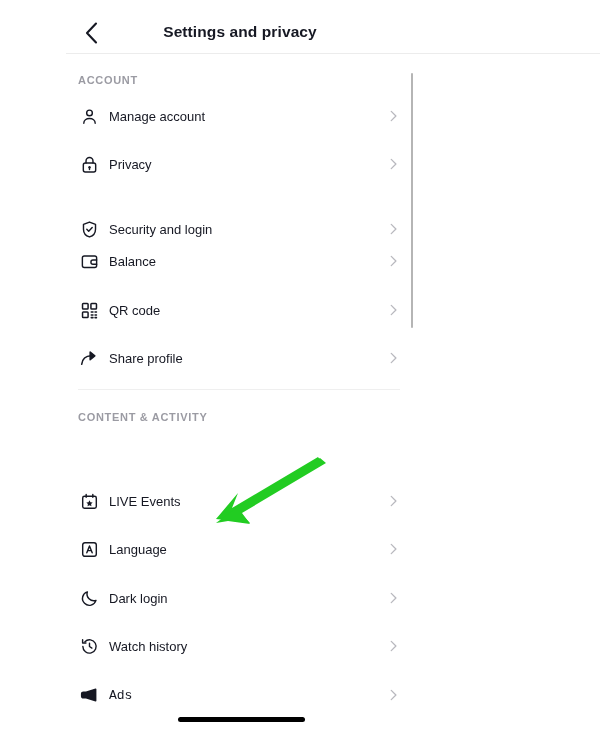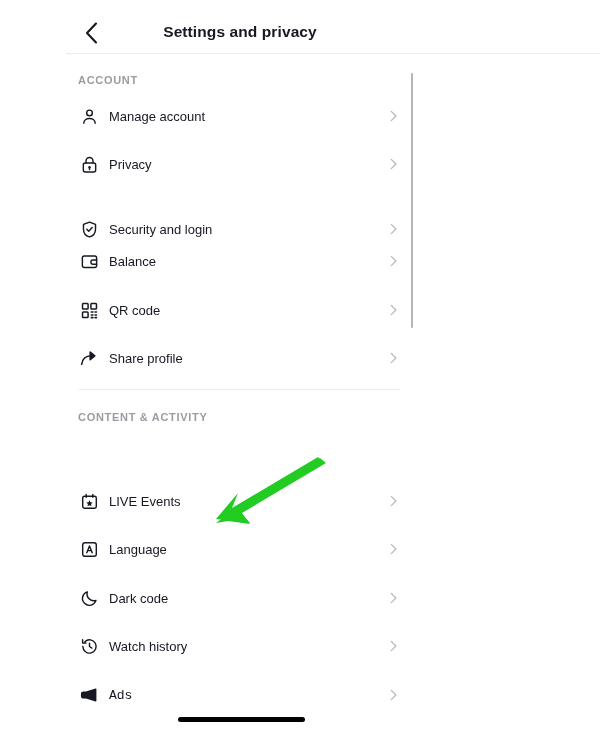--- a/index.html
+++ b/index.html
@@ -308,21 +308,21 @@
       </svg>
     </span>
   </div>
 
   <div class="row" style="top:581px;">
     <span class="row-icon">
       <svg width="19" height="19" viewBox="0 0 24 24" fill="none" stroke="#161823" stroke-width="1.8" stroke-linecap="round" stroke-linejoin="round">
         <path d="M20.2 14.4A8.6 8.6 0 0 1 9.3 3.6a8.7 8.7 0 1 0 10.9 10.8z"></path>
       </svg>
     </span>
-    <span class="row-label">Dark code</span>
+    <span class="row-label">Dark login</span>
     <span class="row-chevron">
       <svg width="14" height="14" viewBox="0 0 24 24" fill="none" stroke="currentColor" stroke-width="2.2" stroke-linecap="round" stroke-linejoin="round">
         <path d="M9 4l8 8-8 8"></path>
       </svg>
     </span>
   </div>
 
   <div class="row" style="top:629px;">
     <span class="row-icon">
       <svg width="19" height="19" viewBox="0 0 24 24" fill="none" stroke="#161823" stroke-width="1.8" stroke-linecap="round" stroke-linejoin="round">

